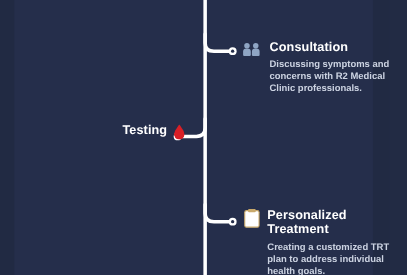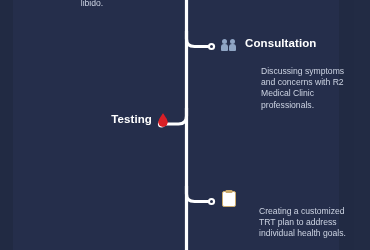--- a/index.html
+++ b/index.html
@@ -50,21 +50,22 @@
     font-weight: bold;
     color: #ffffff;
     line-height: 13px;
     margin: 0 0 3px 0;
     letter-spacing: 0.1px;
   }
   .step-desc {
     font-size: 8.6px;
     color: #ccd3e2;
     line-height: 11.2px;
-    margin: 16px;
+    margin: 0;
+    font-weight: bold;
   }
 
   
   .step.right {
     display: flex;
     align-items: flex-start;
   }
   .step.right .step-icon {
     flex: 0 0 auto;
     margin-right: 7px;
@@ -193,17 +194,18 @@
         <div class="icon-drop"></div>
       </div>
     </div>
   </div>
 
   <div class="step right" id="step-treatment">
     <div class="step-icon">
       <div class="icon-clipboard"></div>
     </div>
     <div class="step-text">
+      <p class="step-title">Personalized Treatment</p>
       <p class="step-desc">Creating a customized TRT plan to address individual health goals.</p>
     </div>
   </div>
 
 </div>
 
 </body></html>

